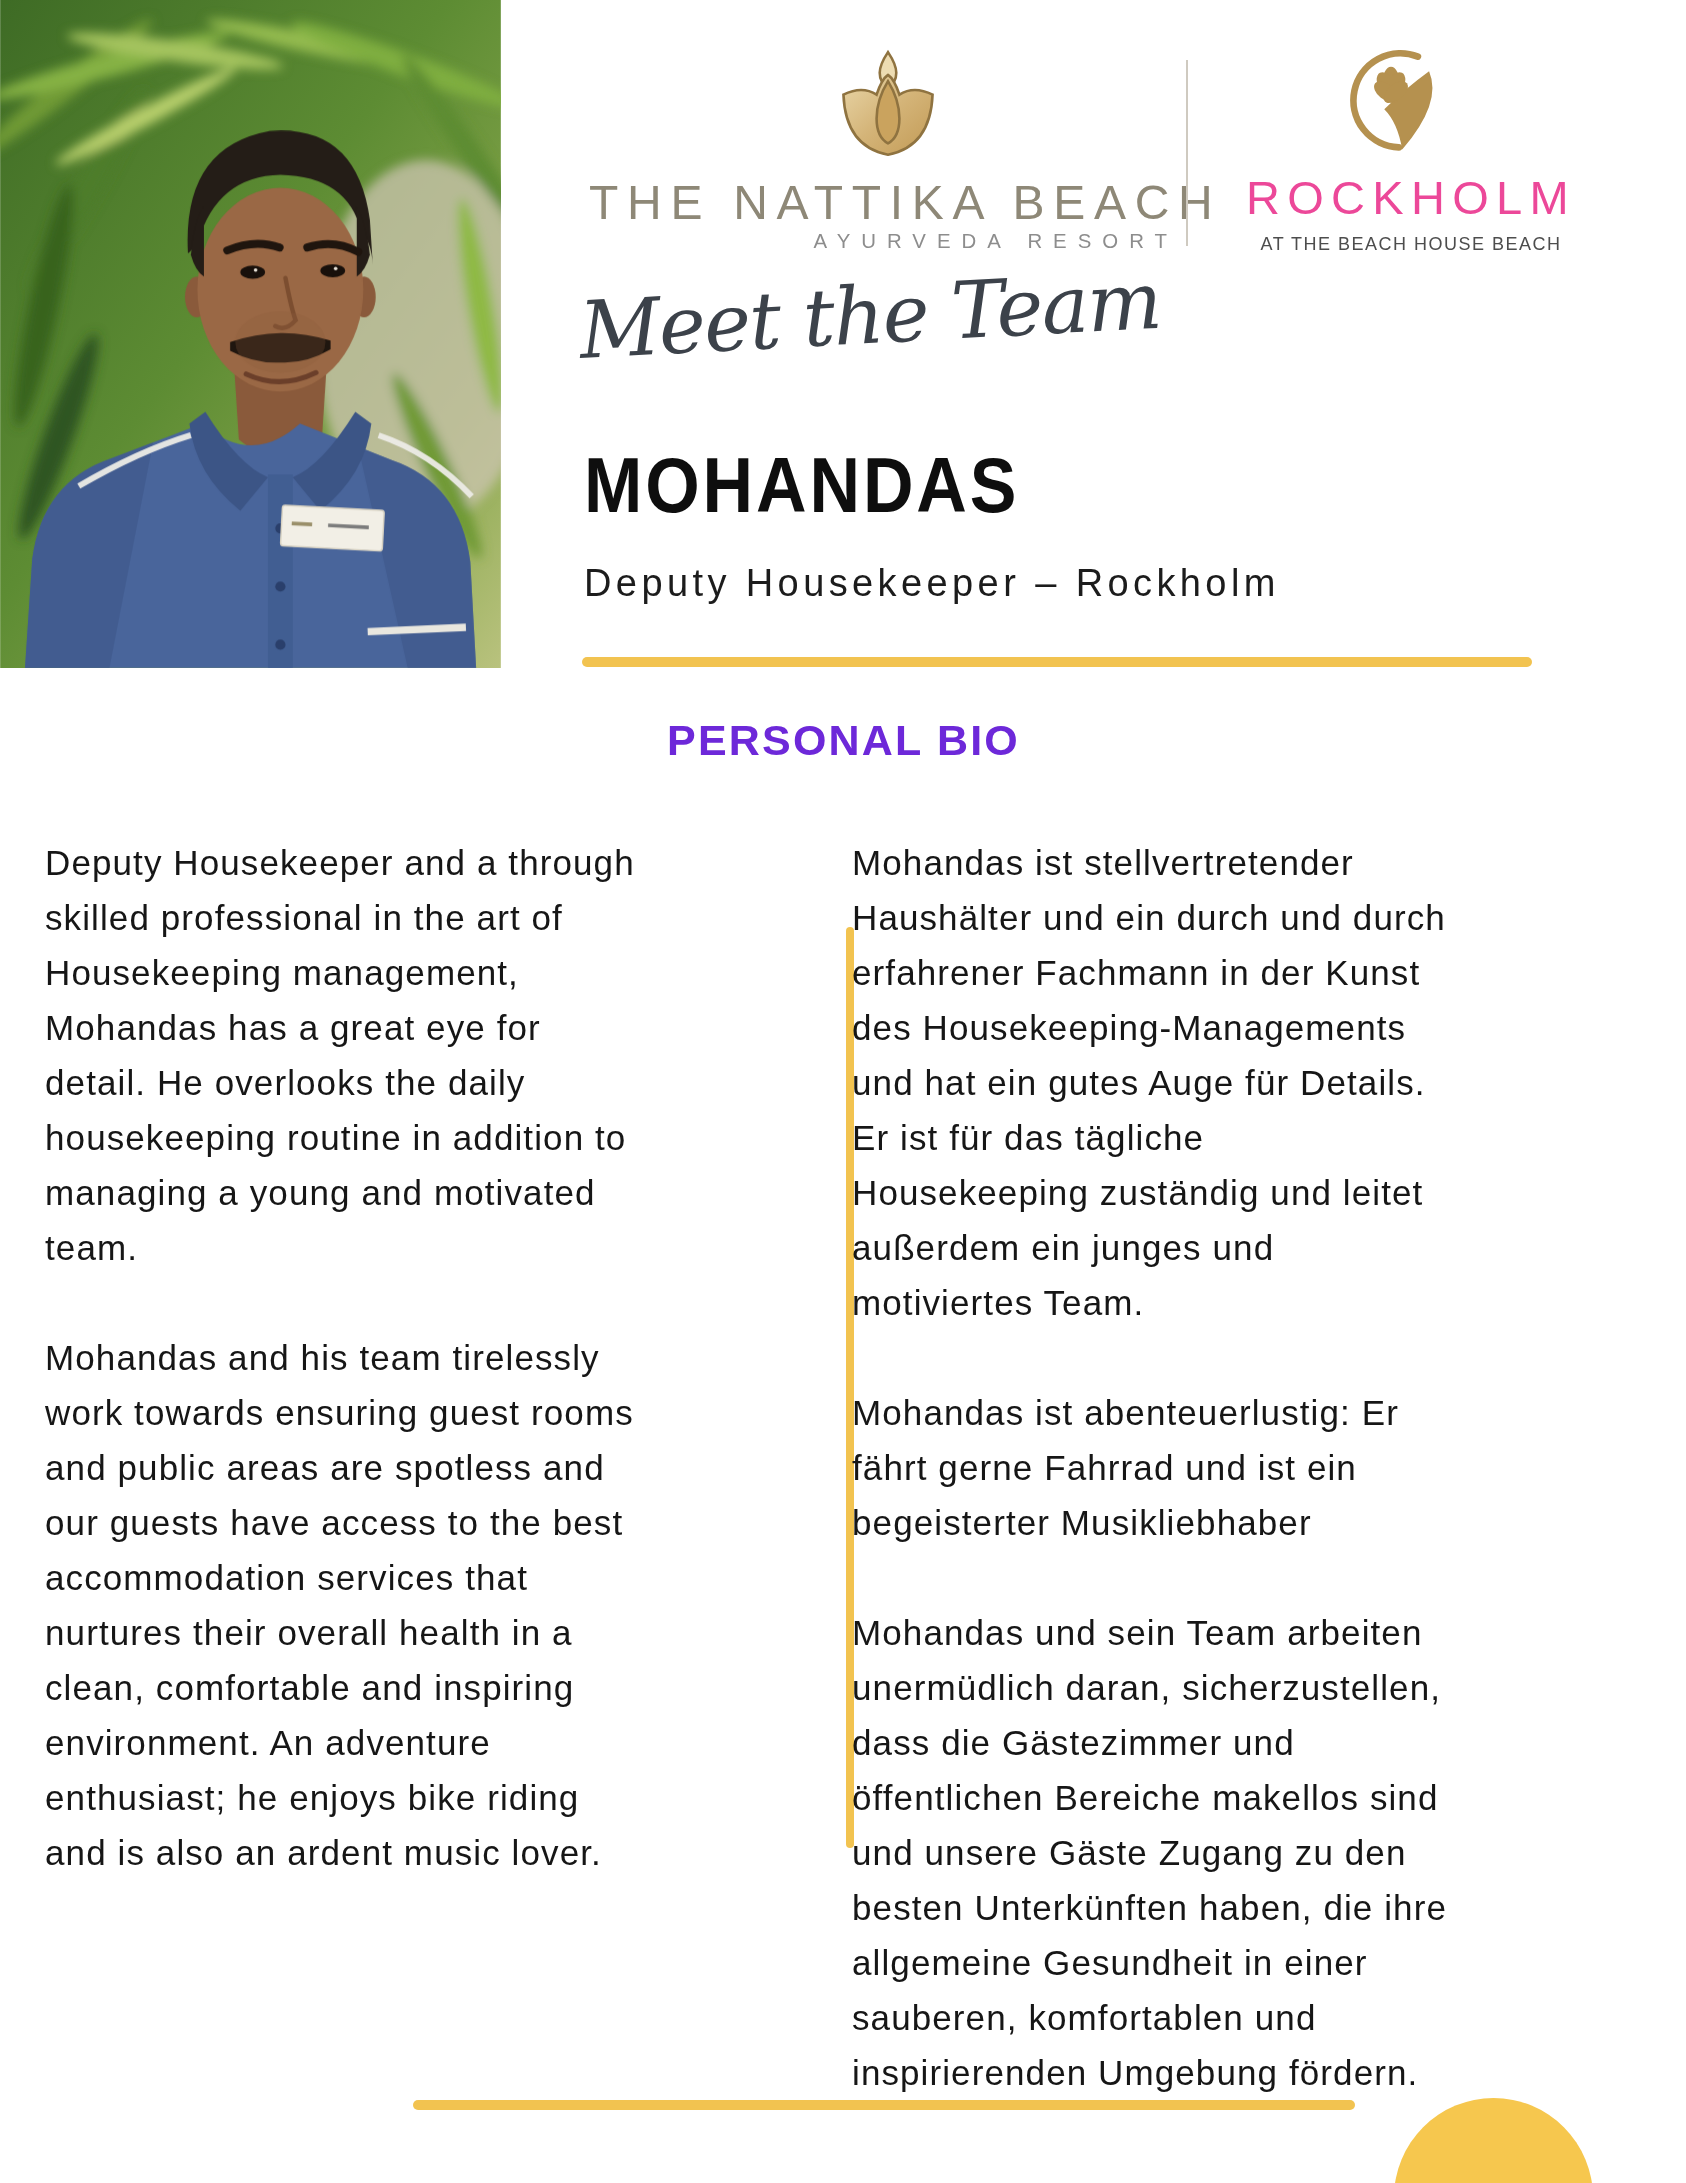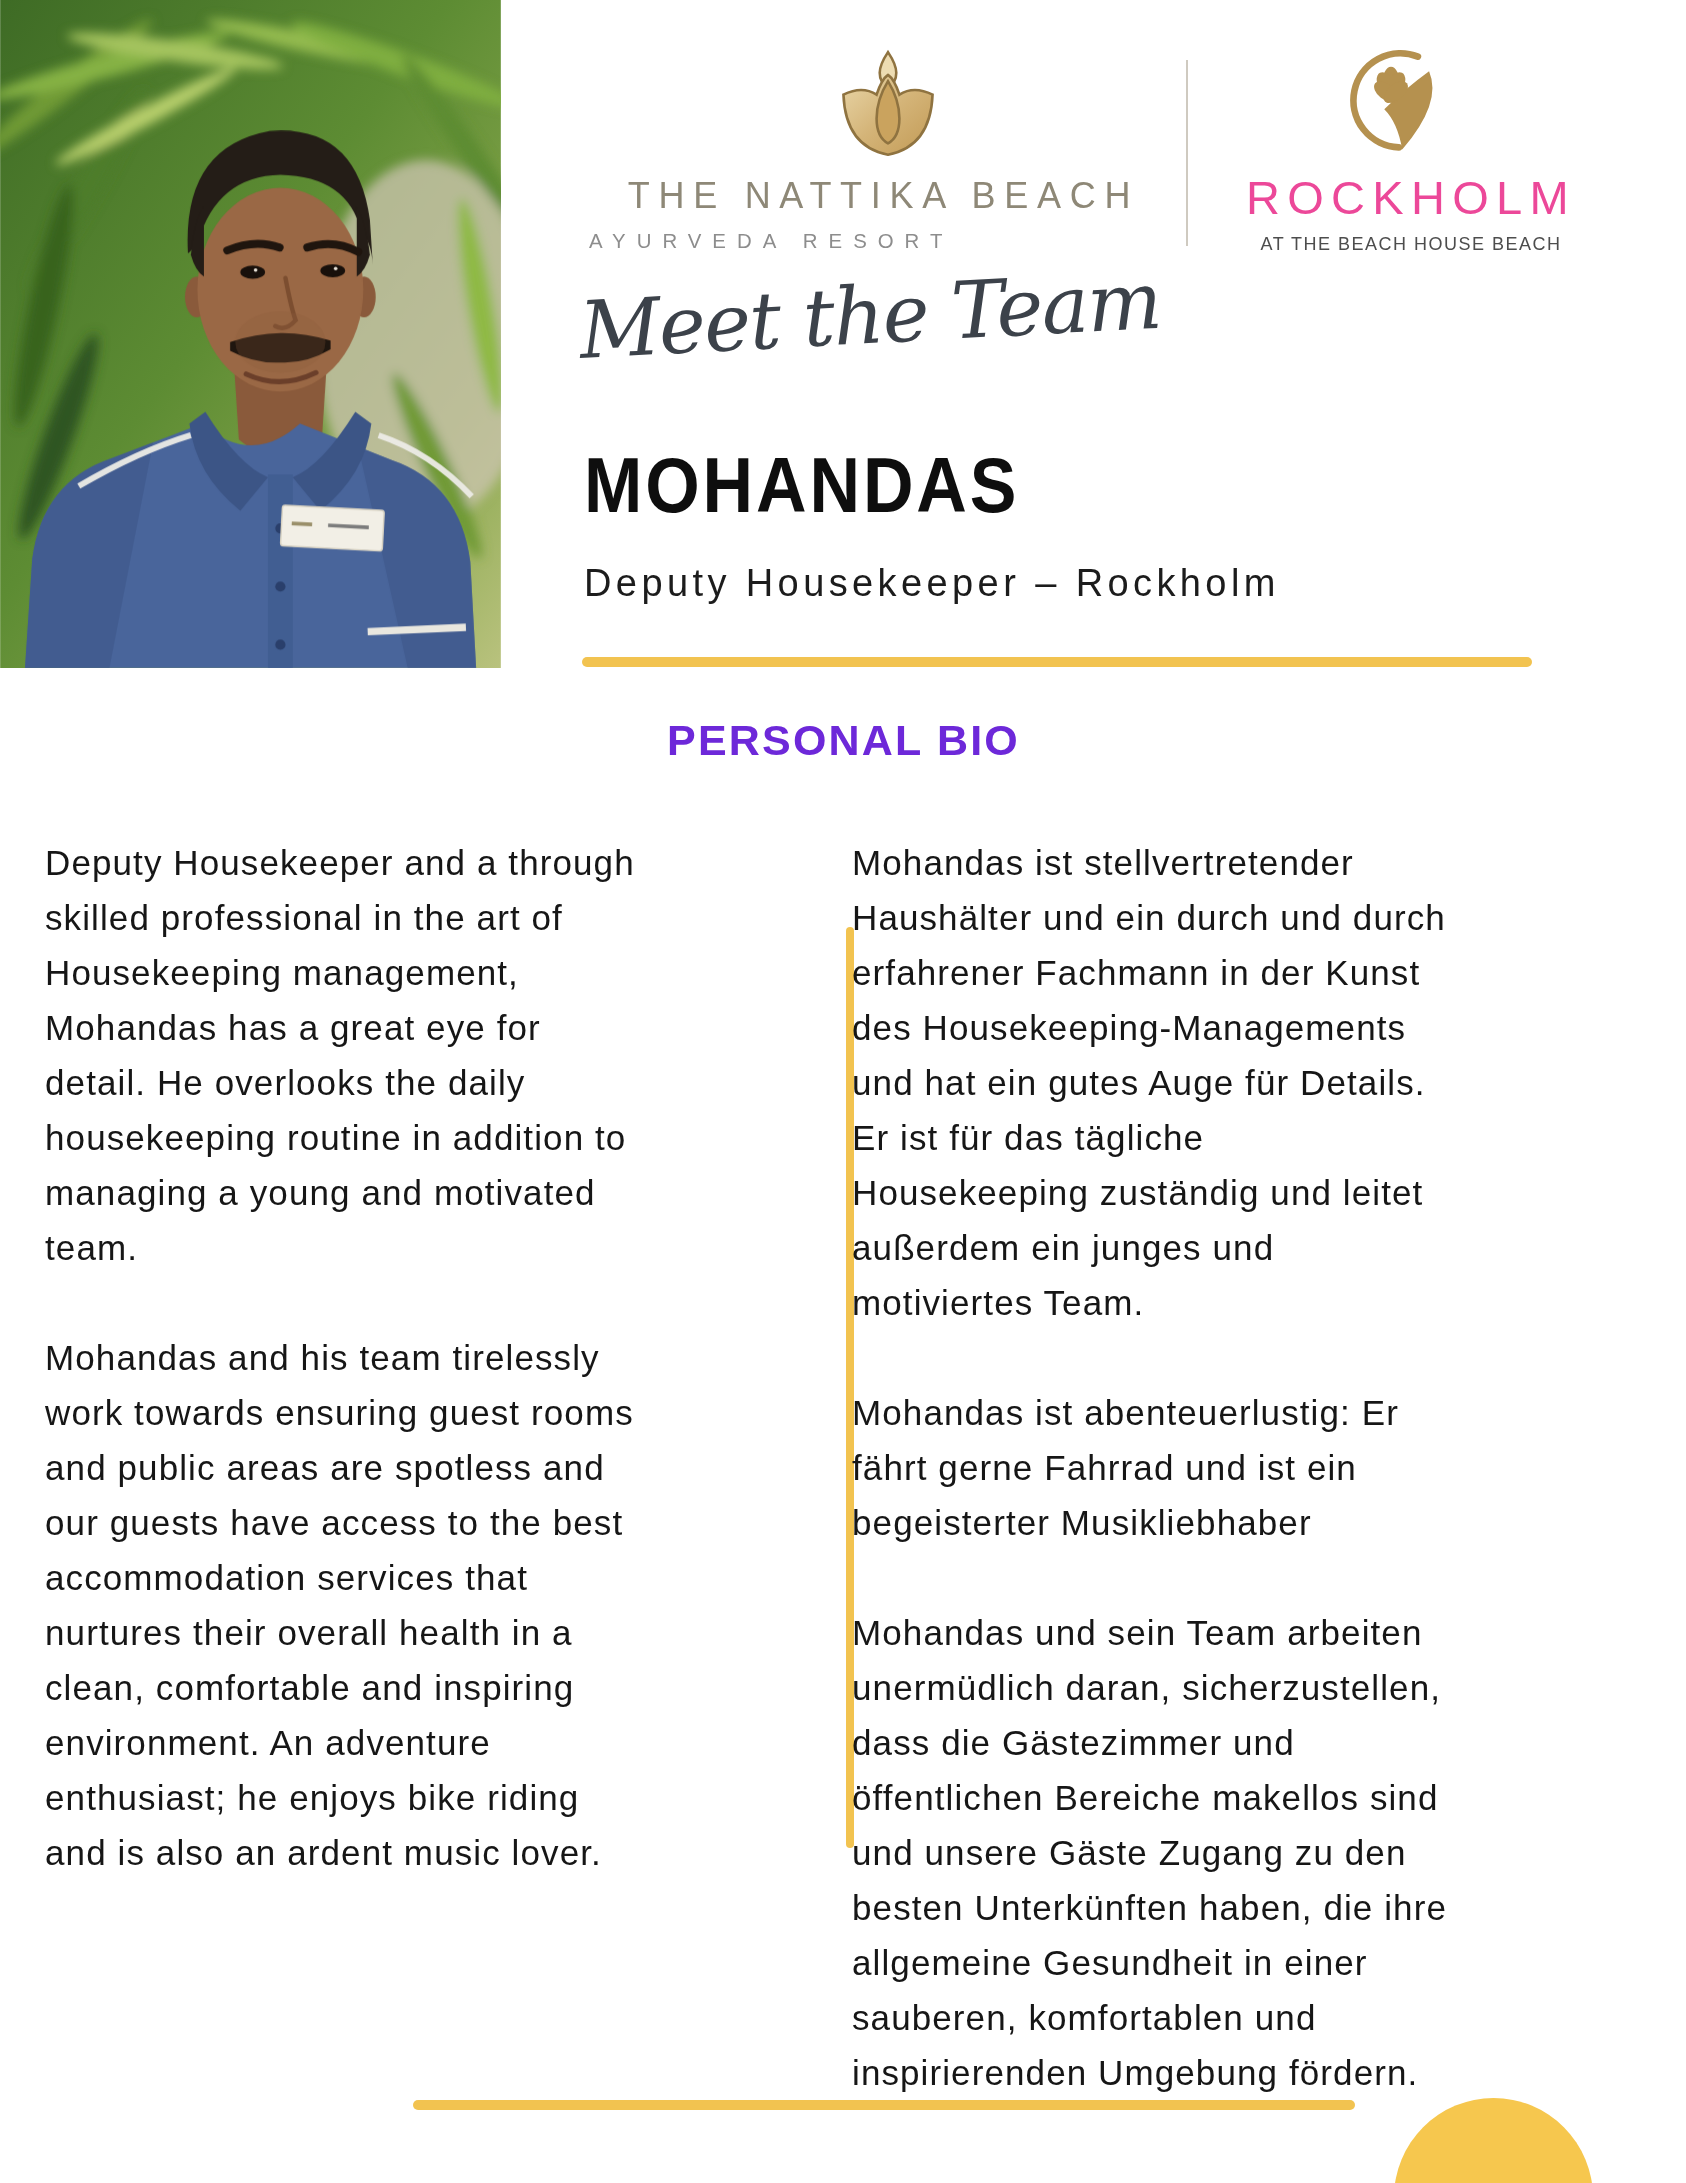--- a/index.html
+++ b/index.html
@@ -4,23 +4,23 @@
 <style>
   html,body{margin:0;padding:0;background:#ffffff;}
   .page{position:relative;width:1687px;height:2183px;background:#ffffff;overflow:hidden;
         font-family:"Liberation Sans", sans-serif;color:#1b1b1b;}
 
   
   .photo{position:absolute;left:0;top:0;width:501px;height:668px;overflow:hidden;}
 
   
   .nattika-icon{position:absolute;left:830px;top:48px;width:116px;height:114px;}
-  .nattika-title{position:absolute;left:589px;top:175px;width:589px;text-align:center;
-      font-size:36px;font-weight:400;letter-spacing:8.7px;color:#8e8877;white-space:nowrap;}
-  .nattika-sub{position:absolute;left:589px;top:230px;width:589px;text-align:left;
+  .nattika-title{position:absolute;left:589px;top:175px;width:589px;text-align:right;
+      font-size:48px;font-weight:400;letter-spacing:8.7px;color:#8e8877;white-space:nowrap;}
+  .nattika-sub{position:absolute;left:589px;top:230px;width:589px;text-align:right;
       font-size:20.4px;font-weight:400;letter-spacing:11px;color:#8d8d8d;white-space:nowrap;}
   .logo-divider{position:absolute;left:1186px;top:60px;width:1.5px;height:186px;background:#cfcac0;}
   .rockholm-icon{position:absolute;left:1335px;top:42px;width:112px;height:121px;}
   .rockholm-title{position:absolute;left:1207px;top:170px;width:408px;text-align:center;
       font-size:47px;font-weight:400;letter-spacing:7.3px;color:#ec4899;white-space:nowrap;}
   .rockholm-sub{position:absolute;left:1207px;top:234px;width:408px;text-align:center;
       font-size:18px;font-weight:400;letter-spacing:1.5px;color:#4d4d4d;white-space:nowrap;}
 
   
   .script-title{position:absolute;left:582px;top:285px;font-family:"DejaVu Serif", serif;

